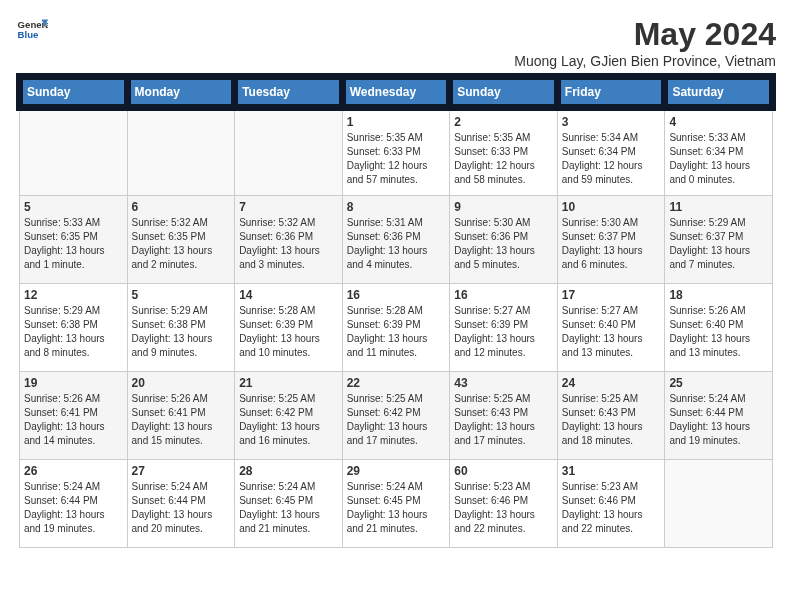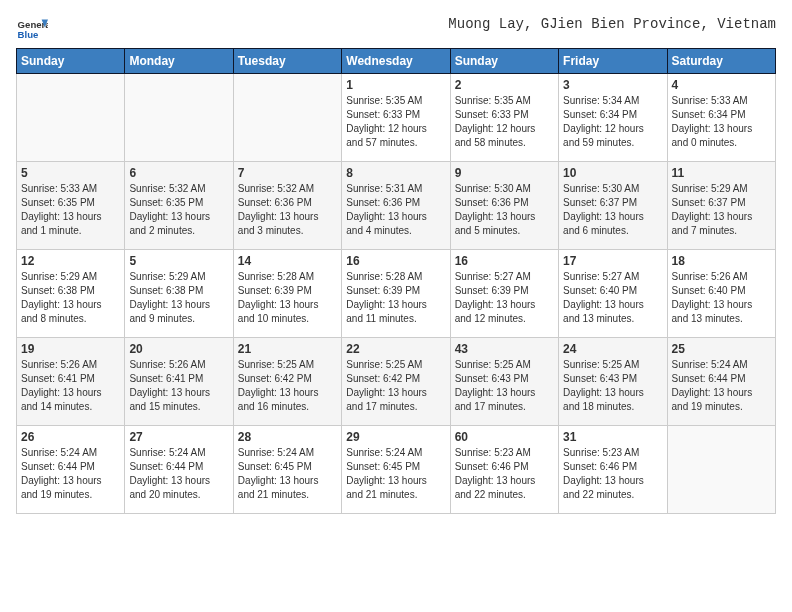--- a/index.html
+++ b/index.html
@@ -29,37 +29,36 @@
       text-align: right;
     }
     .month-year {
       font-size: 32px;
       font-weight: bold;
       color: #333;
     }
     .location {
       font-size: 14px;
       color: #333;
-      font-family: Liberation Mono, monospace;
     }
     table {
       width: 100%;
       border-collapse: collapse;
       table-layout: fixed;
     }
     thead tr {
       background: #3c7ebf;
     }
     thead th {
       color: #fff;
       font-size: 12px;
       font-weight: bold;
       padding: 5px 4px;
       text-align: left;
-      border: 1px solid #0f172a;
+      border: 7px solid #0f172a;
     }
     tbody td {
       border: 1px solid #ccc;
       vertical-align: top;
       padding: 4px;
       font-size: 10.5px;
       color: #333;
       height: 88px;
       background: #fff;
     }
@@ -85,20 +84,21 @@
 
 <div class="header">
   <div class="logo">
     <svg class="logo-icon" viewBox="0 0 40 34">
       <text x="2" y="14" font-size="12" font-weight="bold" fill="#333" font-family="Arial">General</text>
       <text x="2" y="27" font-size="12" font-weight="bold" fill="#1a5fb4" font-family="Arial">Blue</text>
       <polygon points="32,4 40,4 36,14" fill="#3c7ebf"></polygon>
     </svg>
   </div>
   <div class="title-block">
+    <div class="month-year">May 2024</div>
     <div class="location">Muong Lay, GJien Bien Province, Vietnam</div>
   </div>
 </div>
 
 <table>
   <thead>
     <tr>
     <th>Sunday</th>
         <th>Monday</th>
         <th>Tuesday</th>

